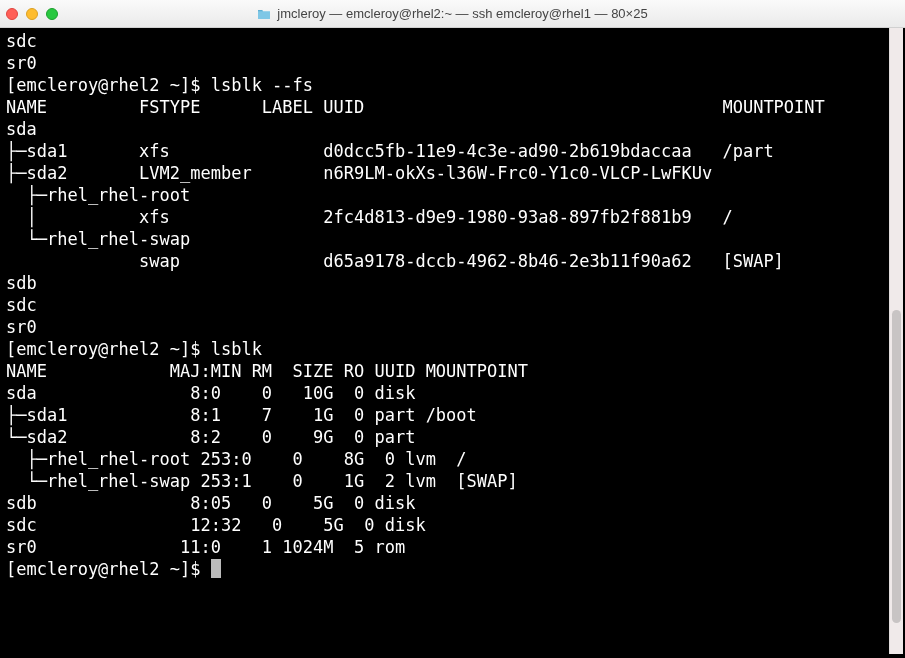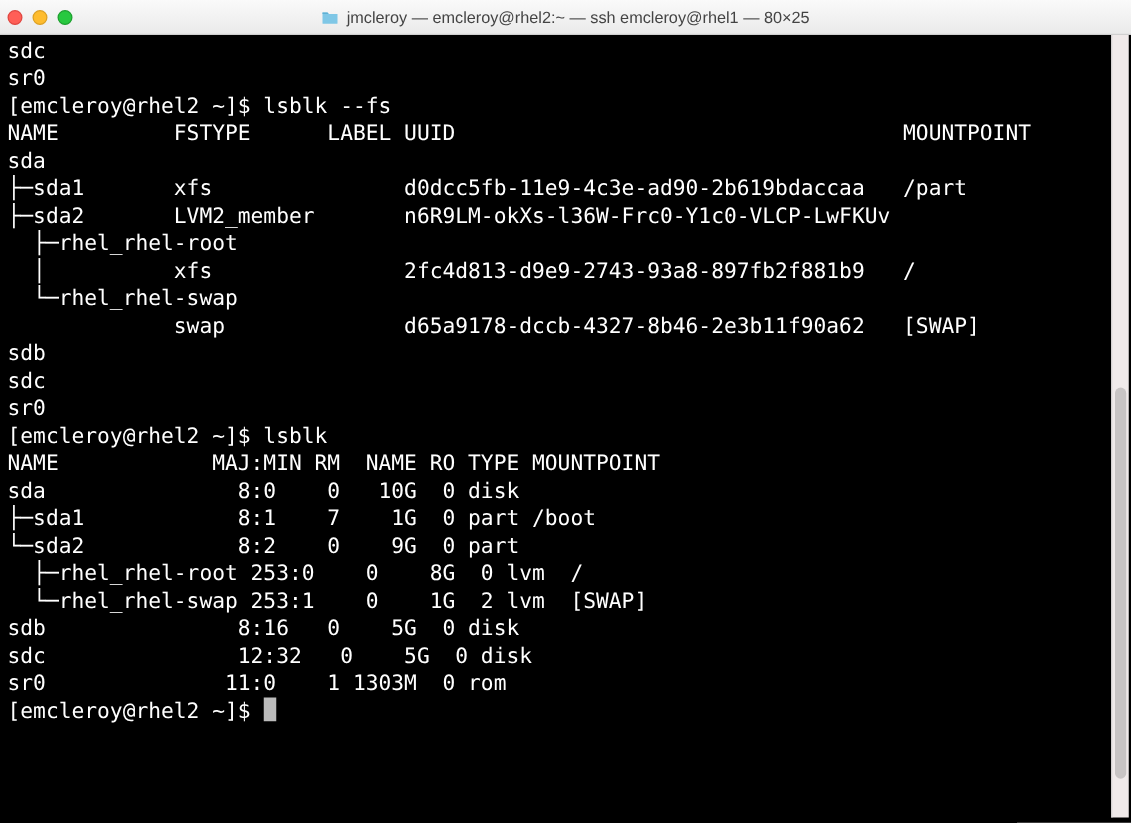--- a/index.html
+++ b/index.html
@@ -108,33 +108,33 @@
 </div>
 
 <div class="terminal"><span>sdc</span>
 <span>sr0</span>
 <span>[emcleroy@rhel2 ~]$ lsblk --fs</span>
 <span>NAME         FSTYPE      LABEL UUID                                   MOUNTPOINT</span>
 <span>sda</span>
 <span>├─sda1       xfs               d0dcc5fb-11e9-4c3e-ad90-2b619bdaccaa   /part</span>
 <span>├─sda2       LVM2_member       n6R9LM-okXs-l36W-Frc0-Y1c0-VLCP-LwFKUv</span>
 <span>  ├─rhel_rhel-root</span>
-<span>  │          xfs               2fc4d813-d9e9-2743-93a8-897fb2f881b9   /</span>
+<span>  │          xfs               2fc4d813-d9e9-1980-93a8-897fb2f881b9   /</span>
 <span>  └─rhel_rhel-swap</span>
-<span>             swap              d65a9178-dccb-4327-8b46-2e3b11f90a62   [SWAP]</span>
+<span>             swap              d65a9178-dccb-4962-8b46-2e3b11f90a62   [SWAP]</span>
 <span>sdb</span>
 <span>sdc</span>
 <span>sr0</span>
 <span>[emcleroy@rhel2 ~]$ lsblk</span>
-<span>NAME            MAJ:MIN RM  NAME RO TYPE MOUNTPOINT</span>
+<span>NAME            MAJ:MIN RM  SIZE RO UUID MOUNTPOINT</span>
 <span>sda               8:0    0   10G  0 disk</span>
 <span>├─sda1            8:1    7    1G  0 part /boot</span>
 <span>└─sda2            8:2    0    9G  0 part</span>
 <span>  ├─rhel_rhel-root 253:0    0    8G  0 lvm  /</span>
 <span>  └─rhel_rhel-swap 253:1    0    1G  2 lvm  [SWAP]</span>
-<span>sdb               8:16   0    5G  0 disk</span>
+<span>sdb               8:05   0    5G  0 disk</span>
 <span>sdc               12:32   0    5G  0 disk</span>
-<span>sr0              11:0    1 1303M  0 rom</span>
+<span>sr0              11:0    1 1024M  5 rom</span>
 <span>[emcleroy@rhel2 ~]$ </span><span class="cursor"></span></div>
 
 <div class="scrollbar">
   <div class="scroll-thumb"></div>
 </div>
 
 </body></html>

